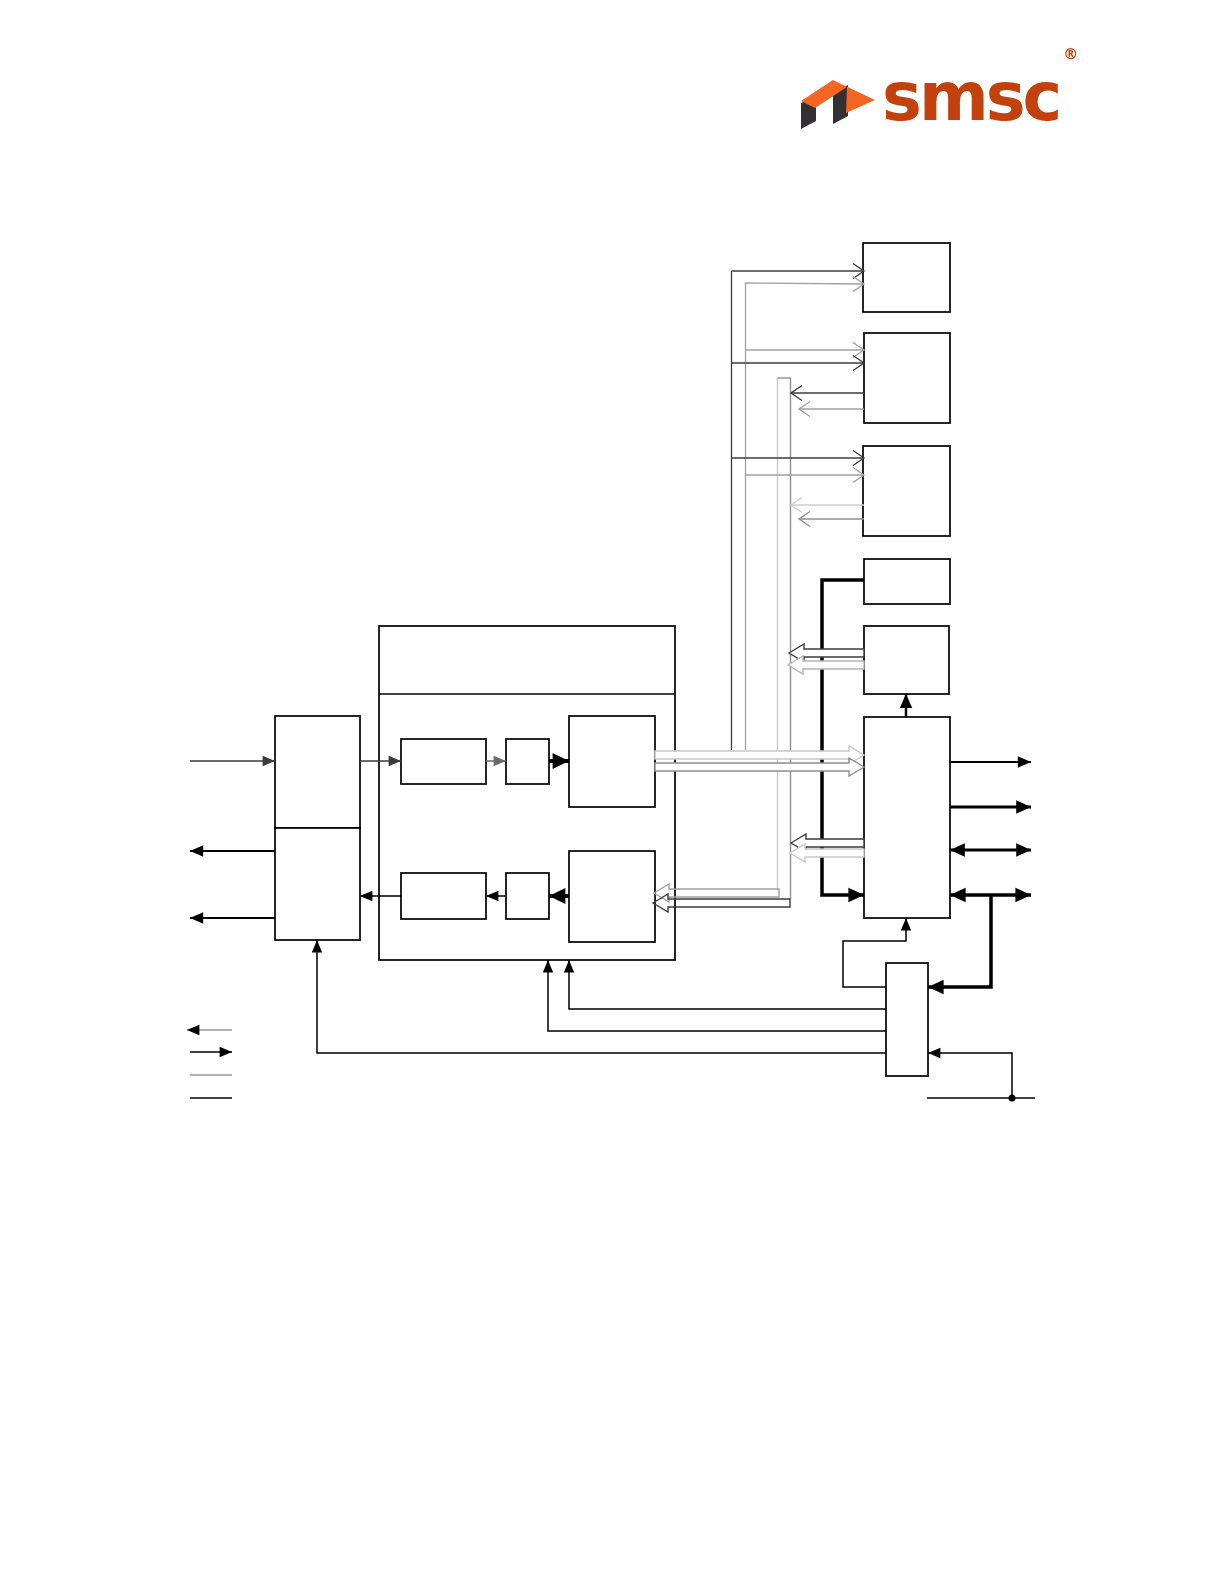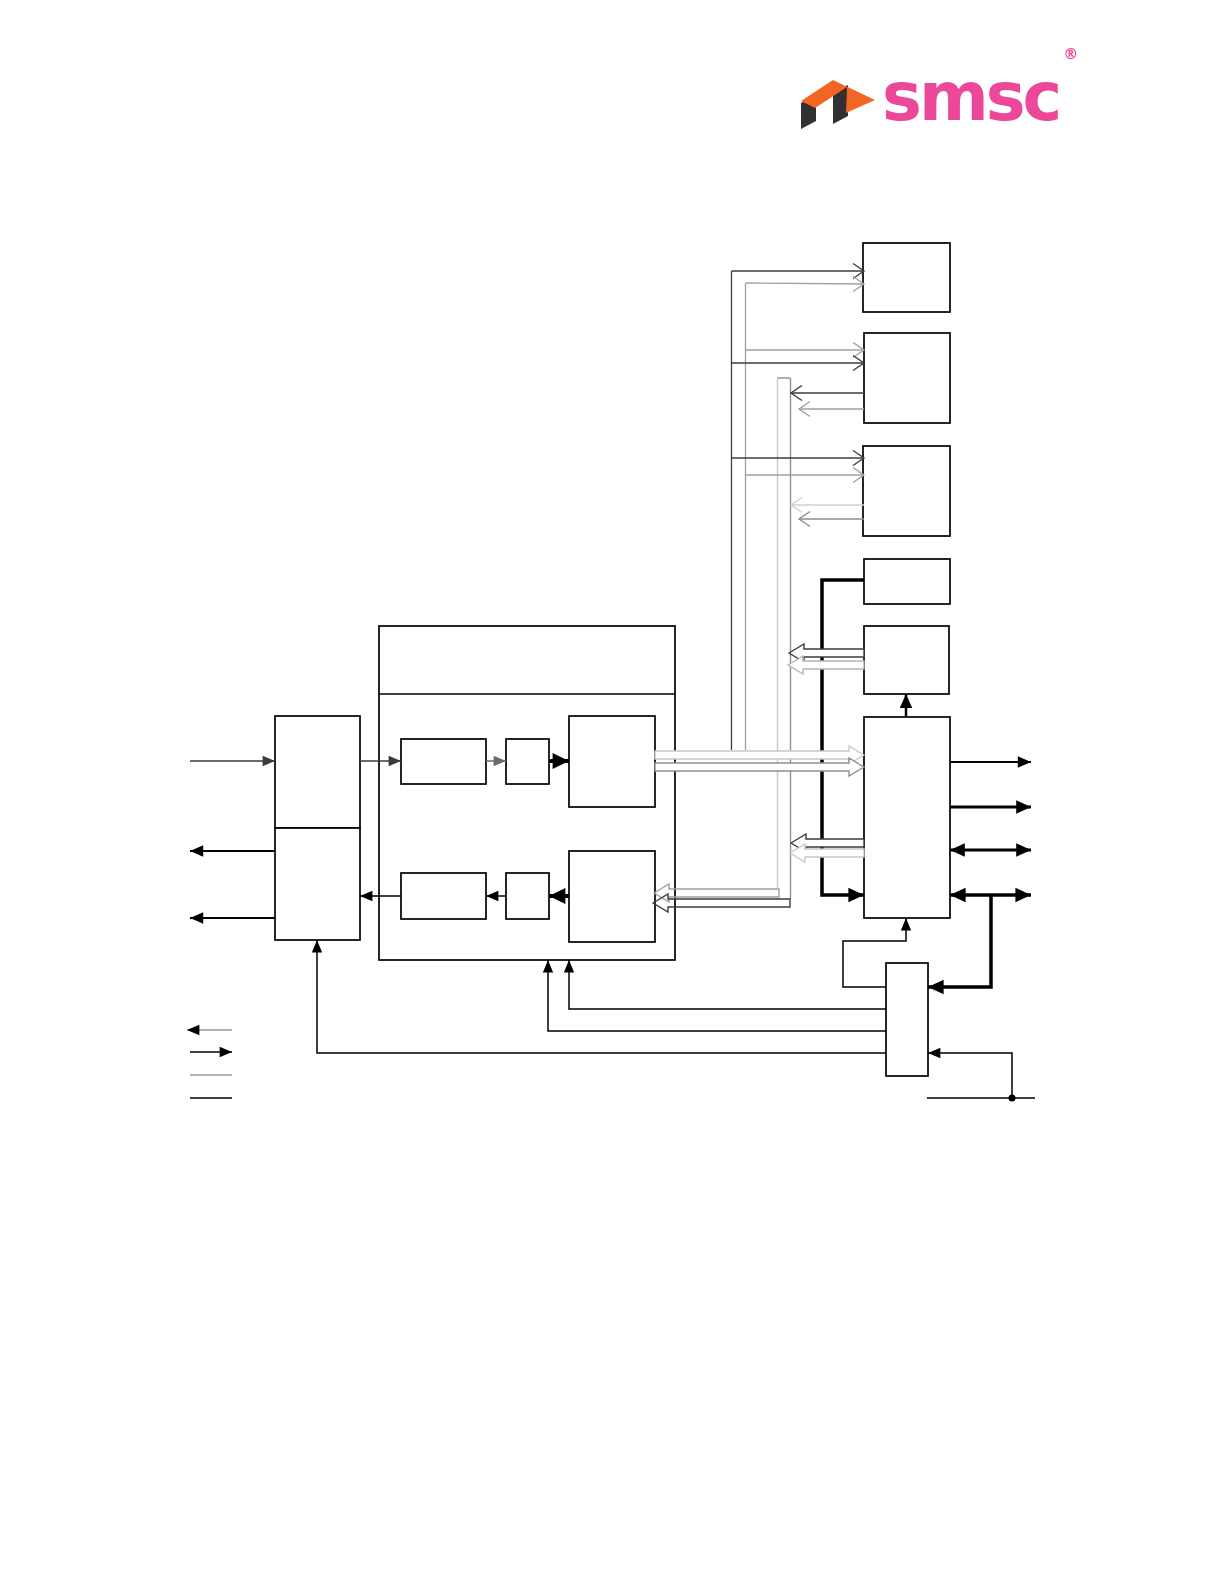--- a/index.html
+++ b/index.html
@@ -17,21 +17,21 @@
 
 <div class="page">
 
   <div class="logo">
     <svg class="logo-icon" width="82" height="60" viewBox="0 0 82 60">
       <polygon class="logo-dark" points="3,27 18,20 18,45 3,53" fill="#323032"></polygon>
       <polygon class="logo-dark" points="35,16 50,9 50,40 35,48" fill="#323032"></polygon>
       <polygon class="logo-orange" points="3,25 35,4 49,11 17,32" fill="#F26522"></polygon>
       <polygon class="logo-orange" points="35,4 77,24 48,37 49,11" fill="#F26522"></polygon>
     </svg>
-    <div class="logo-text" style="color: #ec4899;"><span>smsc</span><sup class="logo-reg">®</sup></div>
+    <div class="logo-text" style="color: #c2410c;"><span>smsc</span><sup class="logo-reg">®</sup></div>
   </div>
 
   <svg id="diagram-svg" width="1224" height="1584" viewBox="0 0 1224 1584">
       <rect x="863" y="243" width="87" height="69" fill="#ffffff" stroke="#000000" stroke-width="1.7"></rect>
       <rect x="864" y="333" width="86" height="90" fill="#ffffff" stroke="#000000" stroke-width="1.7"></rect>
       <rect x="863" y="446" width="87" height="90" fill="#ffffff" stroke="#000000" stroke-width="1.7"></rect>
       <rect x="864" y="559" width="86" height="45" fill="#ffffff" stroke="#000000" stroke-width="1.7"></rect>
       <rect x="864" y="626" width="85" height="68" fill="#ffffff" stroke="#000000" stroke-width="1.7"></rect>
       <rect x="864" y="717" width="86" height="201" fill="#ffffff" stroke="#000000" stroke-width="1.7"></rect>
       <rect x="886" y="963" width="42" height="113" fill="#ffffff" stroke="#000000" stroke-width="1.7"></rect>

